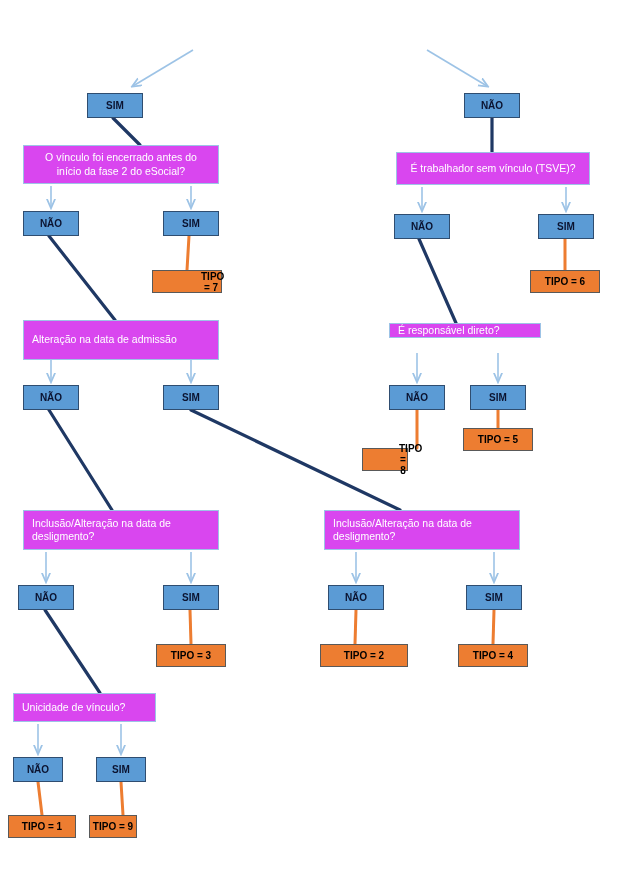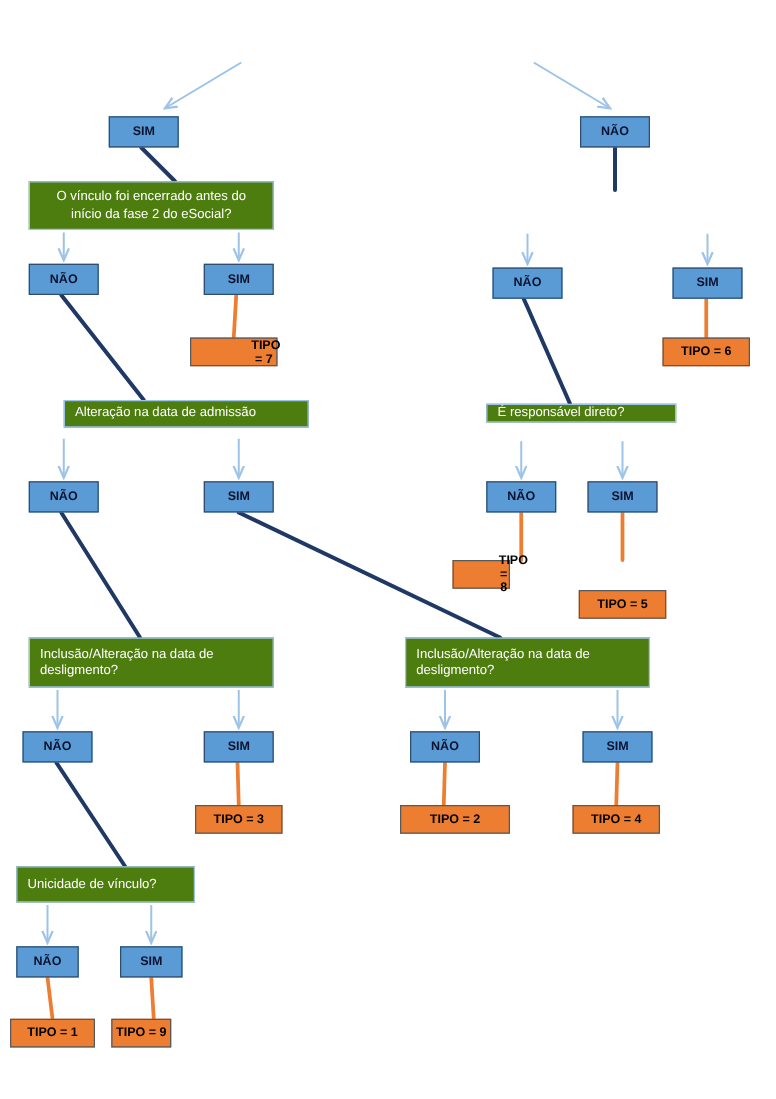--- a/index.html
+++ b/index.html
@@ -27,21 +27,21 @@
   }
   .node {
     position: absolute;
     box-sizing: border-box;
     display: flex;
     align-items: center;
     z-index: 3;
   }
   
   .q {
-    background: #4d7c0f;
+    background: #d946ef;
     border: 1px solid #9DC3E6;
     color: #ffffff;
     font-size: 10.5px;
     line-height: 1.28;
     padding: 4px 8px;
   }
   .q.center {
     justify-content: center;
     text-align: center;
   }
@@ -157,20 +157,23 @@
     <span>SIM</span>
   </div>
   <div class="node dec" id="n-nao_root" style="left: 464px; top: 93px; width: 56px; height: 25px;">
     <span>NÃO</span>
   </div>
 
   <div class="node q center" id="n-q_encerrado" style="left: 23px; top: 145px; width: 196px; height: 39px;">
     <span>O vínculo foi encerrado antes do
 início da fase 2 do eSocial?</span>
   </div>
+  <div class="node q center" id="n-q_tsve" style="left: 396px; top: 152px; width: 194px; height: 33px;">
+    <span>É trabalhador sem vínculo (TSVE)?</span>
+  </div>
 
   <div class="node dec" id="n-nao_encerrado" style="left: 23px; top: 211px; width: 56px; height: 25px;">
     <span>NÃO</span>
   </div>
   <div class="node dec" id="n-sim_encerrado" style="left: 163px; top: 211px; width: 56px; height: 25px;">
     <span>SIM</span>
   </div>
   <div class="node term" id="n-tipo7" style="left: 152px; top: 270px; width: 70px; height: 23px; padding-left: 48px;">
     <span>TIPO = 7</span>
   </div>
@@ -178,21 +181,21 @@
   <div class="node dec" id="n-nao_tsve" style="left: 394px; top: 214px; width: 56px; height: 25px;">
     <span>NÃO</span>
   </div>
   <div class="node dec" id="n-sim_tsve" style="left: 538px; top: 214px; width: 56px; height: 25px;">
     <span>SIM</span>
   </div>
   <div class="node term" id="n-tipo6" style="left: 530px; top: 270px; width: 70px; height: 23px;">
     <span>TIPO = 6</span>
   </div>
 
-  <div class="node q left" id="n-q_admissao" style="left: 23px; top: 320px; width: 196px; height: 22px; margin-left: 28px;">
+  <div class="node q left" id="n-q_admissao" style="left: 23px; top: 320px; width: 196px; height: 40px;">
     <span>Alteração na data de admissão</span>
   </div>
   <div class="node q left" id="n-q_responsavel" style="left: 389px; top: 323px; width: 152px; height: 15px;">
     <span>É responsável direto?</span>
   </div>
 
   <div class="node dec" id="n-nao_admissao" style="left: 23px; top: 385px; width: 56px; height: 25px;">
     <span>NÃO</span>
   </div>
   <div class="node dec" id="n-sim_admissao" style="left: 163px; top: 385px; width: 56px; height: 25px;">
@@ -201,21 +204,21 @@
 
   <div class="node dec" id="n-nao_responsavel" style="left: 389px; top: 385px; width: 56px; height: 25px;">
     <span>NÃO</span>
   </div>
   <div class="node dec" id="n-sim_responsavel" style="left: 470px; top: 385px; width: 56px; height: 25px;">
     <span>SIM</span>
   </div>
   <div class="node term" id="n-tipo8" style="left: 362px; top: 448px; width: 46px; height: 23px; padding-left: 36px;">
     <span>TIPO = 8</span>
   </div>
-  <div class="node term" id="n-tipo5" style="left: 463px; top: 472px; width: 70px; height: 23px;">
+  <div class="node term" id="n-tipo5" style="left: 463px; top: 428px; width: 70px; height: 23px;">
     <span>TIPO = 5</span>
   </div>
 
   <div class="node q left" id="n-q_desl_left" style="left: 23px; top: 510px; width: 196px; height: 40px;">
     <span>Inclusão/Alteração na data de
 desligmento?</span>
   </div>
   <div class="node q left" id="n-q_desl_right" style="left: 324px; top: 510px; width: 196px; height: 40px;">
     <span>Inclusão/Alteração na data de
 desligmento?</span>

